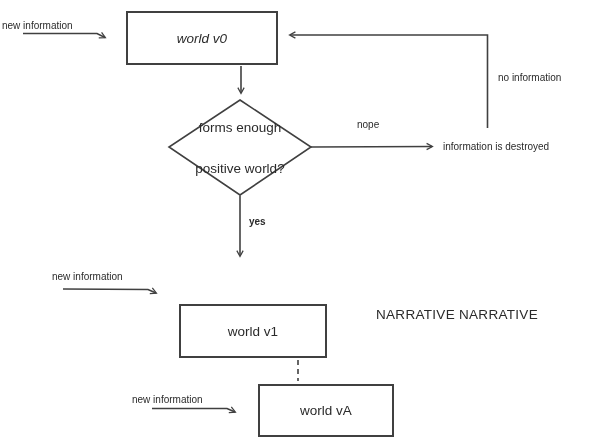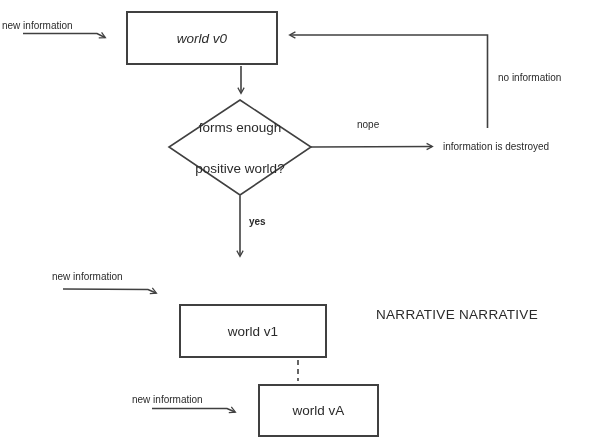--- a/index.html
+++ b/index.html
@@ -95,21 +95,21 @@
   </svg>
 
   <div class="node-box" style="left:126px; top:11px; width:152px; height:54px;font-style:italic;">
     <span>world v0</span>
   </div>
 
   <div class="node-box" style="left:179px; top:264px; width:148px; height:54px;margin-top:40px;">
     <span>world v1</span>
   </div>
 
-  <div class="node-box" style="left:258px; top:384px; width:121px; height:53px;">
+  <div class="node-box" style="left:258px; top:384px; width:136px; height:53px;">
     <span>world vA</span>
   </div>
 
   <div class="decision-text">
     <span>forms enough</span>
     <span>positive world?</span>
   </div>
 
   <div class="label" style="left:2px; top:18px;">new information</div>
 

